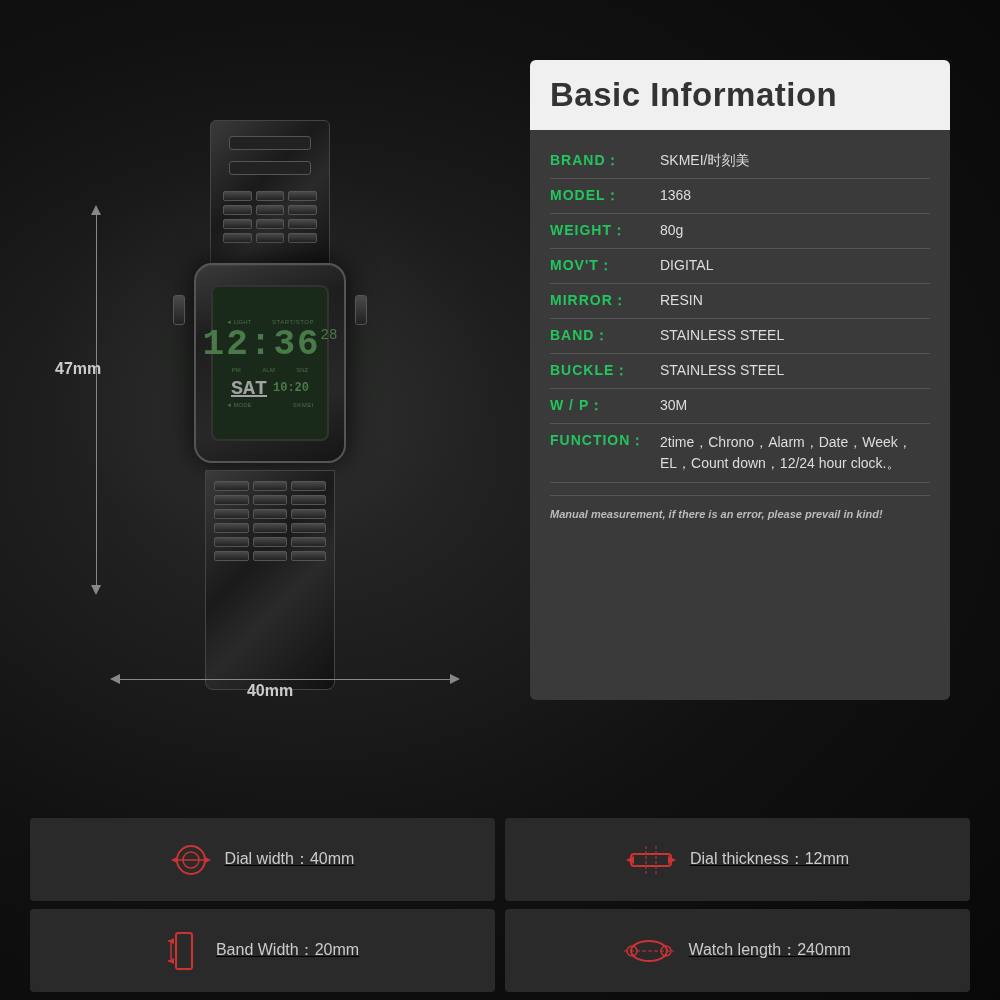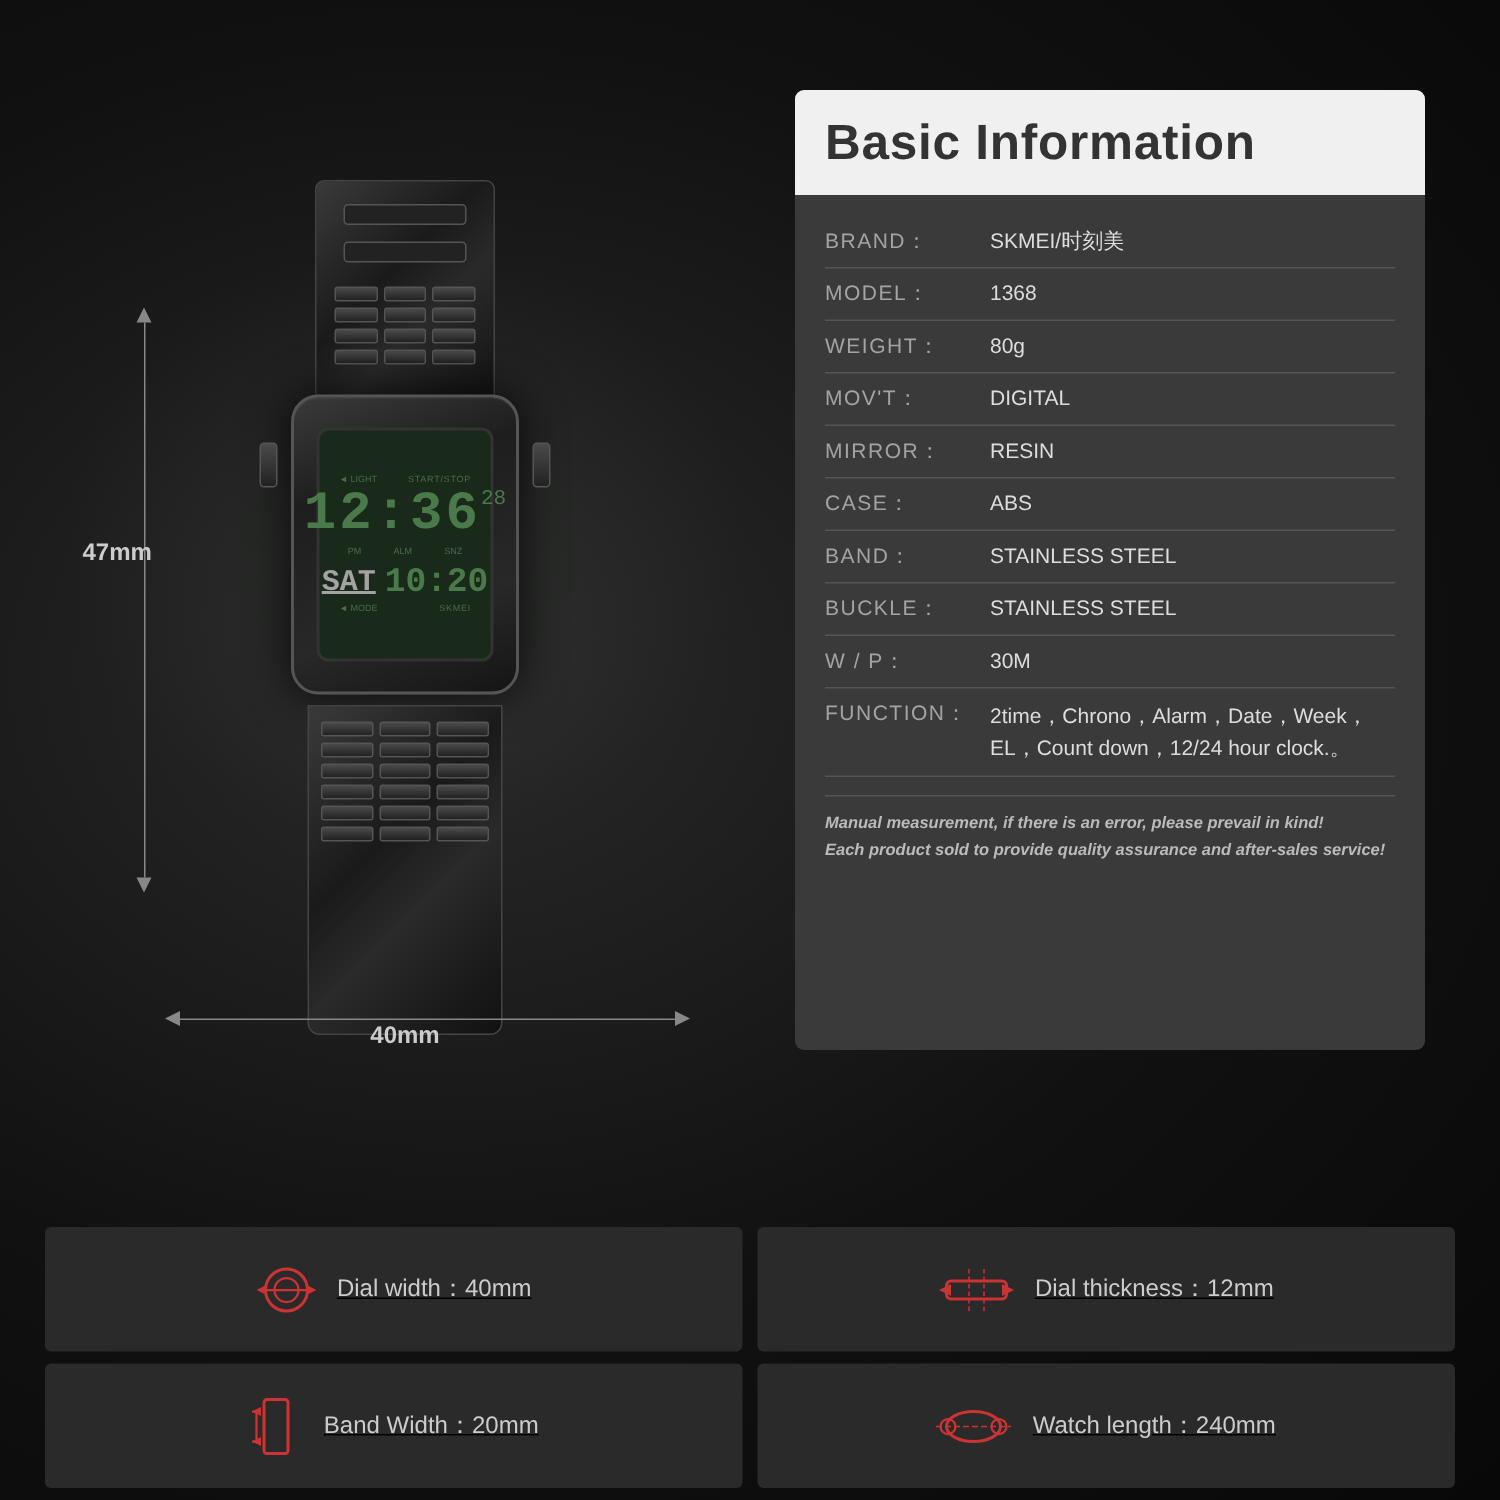--- a/index.html
+++ b/index.html
@@ -204,21 +204,21 @@
       margin-top: 4px;
     }
     .lcd-day {
       font-size: 20px;
       font-weight: bold;
       color: #a3a3a3;
       font-family: 'Courier New', monospace;
       text-decoration: underline;
     }
     .lcd-time2 {
-      font-size: 23px;
+      font-size: 12px;
       font-weight: bold;
       color: #4a7a4a;
       font-family: 'Courier New', monospace;
     }
 
     .lcd-bottom-labels {
       display: flex;
       justify-content: space-between;
       width: 100%;
       padding: 0 5px;
@@ -356,22 +356,22 @@
       display: flex;
       align-items: flex-start;
       padding: 8px 0;
       border-bottom: 1px solid #555;
     }
     .info-row:last-of-type {
       border-bottom: none;
     }
 
     .info-key {
-      font-weight: normal;
-      color: #a3a3a3;
+      font-weight: bold;
+      color: #22c55e;
       font-size: 14px;
       min-width: 110px;
       letter-spacing: 1px;
     }
 
     .info-value {
       color: #ddd;
       font-size: 14px;
       flex: 1;
     }
@@ -592,43 +592,38 @@
       </div>
       <div class="info-row">
         <span class="info-key">MOV'T：</span>
         <span class="info-value">DIGITAL</span>
       </div>
       <div class="info-row">
         <span class="info-key">MIRROR：</span>
         <span class="info-value">RESIN</span>
       </div>
       <div class="info-row">
-        <span class="info-key">CASE：</span>
-        <span class="info-value">ABS</span>
-      </div>
-      <div class="info-row">
         <span class="info-key">BAND：</span>
         <span class="info-value">STAINLESS STEEL</span>
       </div>
       <div class="info-row">
         <span class="info-key">BUCKLE：</span>
         <span class="info-value">STAINLESS STEEL</span>
       </div>
       <div class="info-row">
         <span class="info-key">W / P：</span>
         <span class="info-value">30M</span>
       </div>
       <div class="info-row">
         <span class="info-key">FUNCTION：</span>
         <span class="info-function-value">2time，Chrono，Alarm，Date，Week，EL，Count down，12/24 hour clock.。</span>
       </div>
 
       <div class="info-note">
         <div>Manual measurement, if there is an error, please prevail in kind!</div>
-        <div>Each product sold to provide quality assurance and after-sales service!</div>
       </div>
 
     </div>
   </div>
 
 </div>
 
 <div class="specs-bar">
 
   <div class="specs-row">

